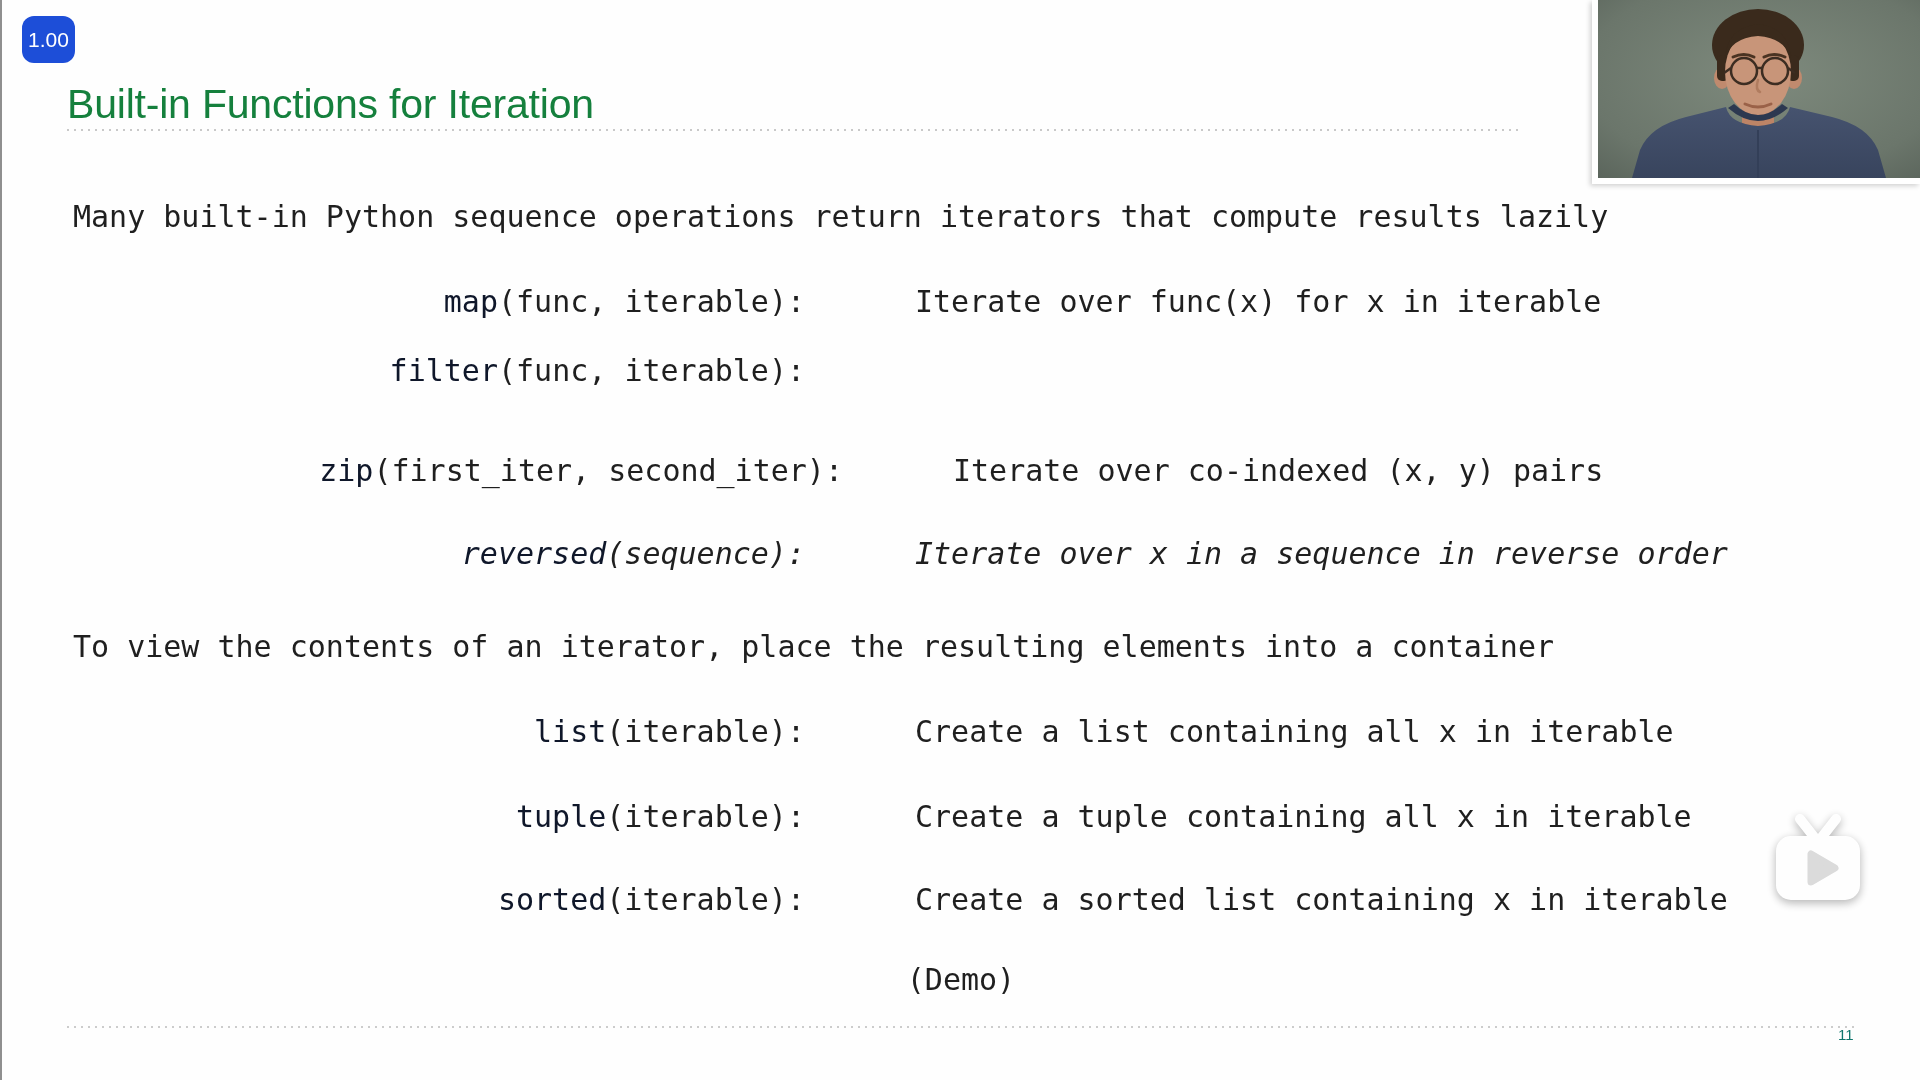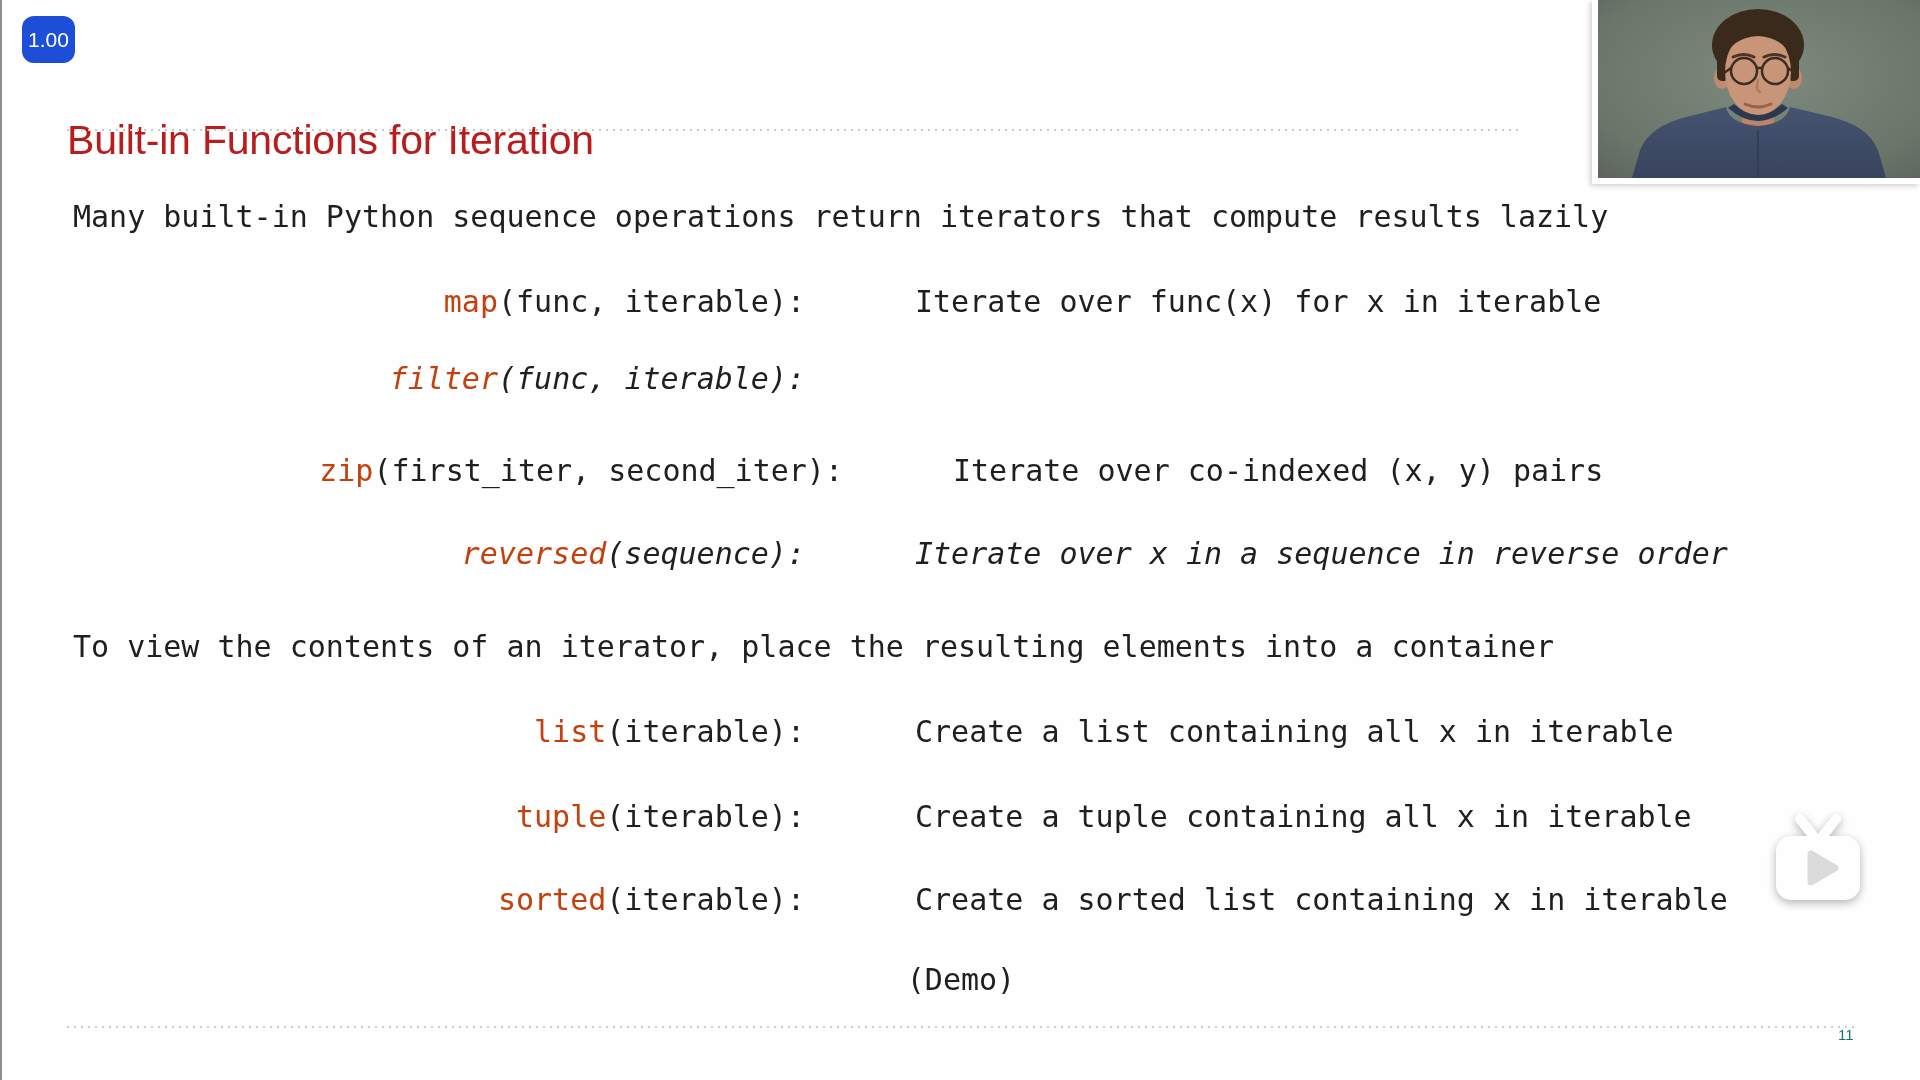--- a/index.html
+++ b/index.html
@@ -6,31 +6,31 @@
   #stage{position:relative;width:1920px;height:1080px;background:#fefefe;overflow:hidden;
          font-family:"Liberation Sans",sans-serif;}
   .edge-line{position:absolute;left:0;top:0;width:2px;height:1080px;background:#8f8f8f;}
 
   
   .speed-badge{position:absolute;left:22px;top:16px;width:53px;height:47px;border-radius:12px;
     background:#1d4ed8;color:#ffffff;font-size:21px;line-height:47px;text-align:center;}
 
   
   .slide-title{position:absolute;left:67px;top:82px;font-size:41px;line-height:44px;
-    color:#b91c1c;letter-spacing:-0.2px;margin-top:36px;}
+    color:#15803d;letter-spacing:-0.2px;}
   .title-underline{position:absolute;left:67px;top:129px;width:1451px;height:2px;
     background:repeating-linear-gradient(90deg,#c9c9c9 0 2px,transparent 2px 7px);}
 
   
   .mono{font-family:"DejaVu Sans Mono","Liberation Mono",monospace;font-size:30px;line-height:38px;
     color:#1f1f1f;}
   .intro{position:absolute;left:73px;white-space:pre;}
   .fn-row{position:absolute;left:0;width:1920px;height:38px;}
   .fn-label{position:absolute;left:0;width:805px;text-align:right;white-space:pre;}
-  .fn-name{color:#c2410c;}
+  .fn-name{color:#0f172a;}
   .fn-desc{position:absolute;left:915px;white-space:pre;text-align:right;}
   .demo{position:absolute;left:961px;top:961px;transform:translateX(-50%);white-space:pre;}
 
   
   .bottom-dotted{position:absolute;left:67px;top:1026px;width:1790px;height:2px;
     background:repeating-linear-gradient(90deg,#cccccc 0 2px,transparent 2px 7px);}
   .page-number{position:absolute;left:1838px;top:1026px;font-size:15px;color:#0f766e;}
 
   
   .webcam-frame{position:absolute;left:1592px;top:0;width:328px;height:184px;background:#ffffff;
@@ -57,21 +57,21 @@
     <div id="slide-body">
       <div class="mono intro" style="top:198px">Many built-in Python sequence operations return iterators that compute results lazily</div>
 
       <div class="mono intro" style="top:628px">To view the contents of an iterator, place the resulting elements into a container</div>
 
       <div class="mono demo">(Demo)</div>
     <div class="fn-row mono" style="top: 283px;">
     <span class="fn-label"><span class="fn-name">map</span><span class="fn-args">(func, iterable):</span></span>
     <span class="fn-desc">Iterate over func(x) for x in iterable</span>
   </div>
-        <div class="fn-row mono" style="top: 360px; font-style: italic;">
+        <div class="fn-row mono" style="top: 352px;">
     <span class="fn-label"><span class="fn-name">filter</span><span class="fn-args">(func, iterable):</span></span>
   </div>
         <div class="fn-row mono" style="top: 452px; margin-left: 38px;">
     <span class="fn-label"><span class="fn-name">zip</span><span class="fn-args">(first_iter, second_iter):</span></span>
     <span class="fn-desc">Iterate over co-indexed (x, y) pairs</span>
   </div>
         <div class="fn-row mono" style="top: 535px; font-style: italic;">
     <span class="fn-label"><span class="fn-name">reversed</span><span class="fn-args">(sequence):</span></span>
     <span class="fn-desc">Iterate over x in a sequence in reverse order</span>
   </div>

